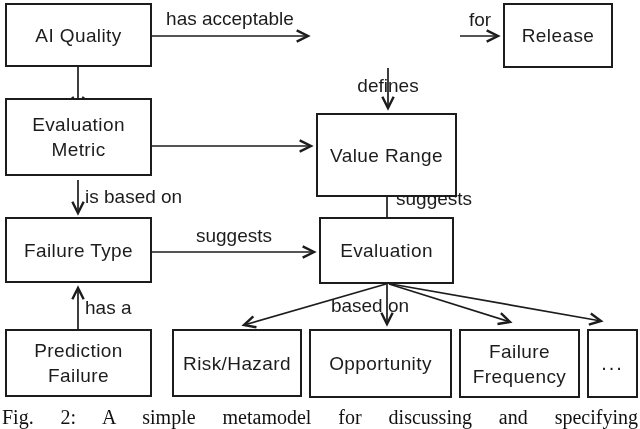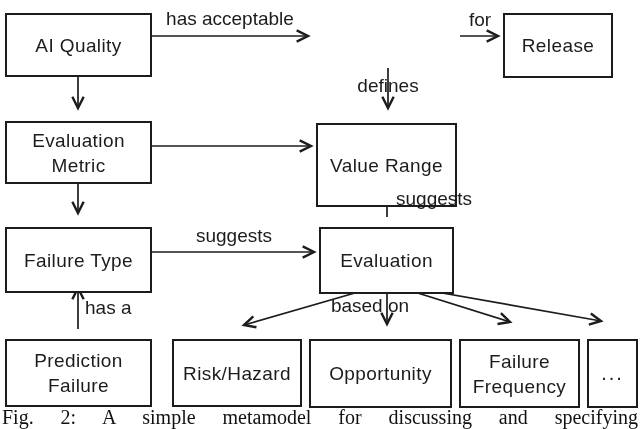--- a/index.html
+++ b/index.html
@@ -14,21 +14,20 @@
   svg.edges { position: absolute; left: 0; top: 0; }
   .node {
     position: absolute;
     box-sizing: border-box;
     border: 2.5px solid #1c1c1c;
     background: #ffffff;
     display: flex; align-items: center; justify-content: center;
     text-align: center;
     font-size: 19px; line-height: 25px;
     letter-spacing: 0.4px;
-    margin-top: 10px;
   }
   .node .lbl { padding: 0 2px; }
   .elabel {
     position: absolute;
     font-size: 19px;
     white-space: nowrap;
   }
   .elabel.center { text-align: center; }
   .dots { letter-spacing: 2px; font-size: 20px; }
   .caption {
@@ -69,21 +68,21 @@
       <line x1="391" y1="284" x2="601" y2="321" marker-end="url(#arw)"></line>
     </g>
   </svg>
 
   <div class="node" style="left:5px;top:3px;width:147px;height:64px">
     <span class="lbl">AI Quality</span>
   </div>
   <div class="node" style="left:503px;top:3px;width:110px;height:65px">
     <span class="lbl">Release</span>
   </div>
-  <div class="node" style="left:5px;top:111px;width:147px;height:63px">
+  <div class="node" style="left:5px;top:98px;width:147px;height:78px">
     <span class="lbl">Evaluation Metric</span>
   </div>
   <div class="node" style="left:316px;top:113px;width:141px;height:84px">
     <span class="lbl">Value Range</span>
   </div>
   <div class="node" style="left:5px;top:217px;width:147px;height:66px">
     <span class="lbl">Failure Type</span>
   </div>
   <div class="node" style="left:319px;top:217px;width:135px;height:67px">
     <span class="lbl">Evaluation</span>
@@ -100,20 +99,21 @@
   <div class="node" style="left:459px;top:329px;width:121px;height:69px">
     <span class="lbl">Failure Frequency</span>
   </div>
   <div class="node" style="left:587px;top:329px;width:51px;height:69px">
     <span class="lbl dots">...</span>
   </div>
 
   <div class="elabel center" style="left:150px;top:8px;width:160px">has acceptable</div>
   <div class="elabel center" style="left:457px;top:9px;width:46px">for</div>
   <div class="elabel center" style="left:338px;top:75px;width:100px">defines</div>
+  <div class="elabel" style="left:85px;top:186px">is based on</div>
   <div class="elabel center" style="left:174px;top:225px;width:120px">suggests</div>
   <div class="elabel" style="left:396px;top:188px">suggests</div>
   <div class="elabel" style="left:85px;top:297px">has a</div>
   <div class="elabel center" style="left:322px;top:295px;width:96px">based on</div>
 
   <div class="caption">Fig. 2: A simple metamodel for discussing and specifying</div>
 
 </div>
 
 </body></html>

